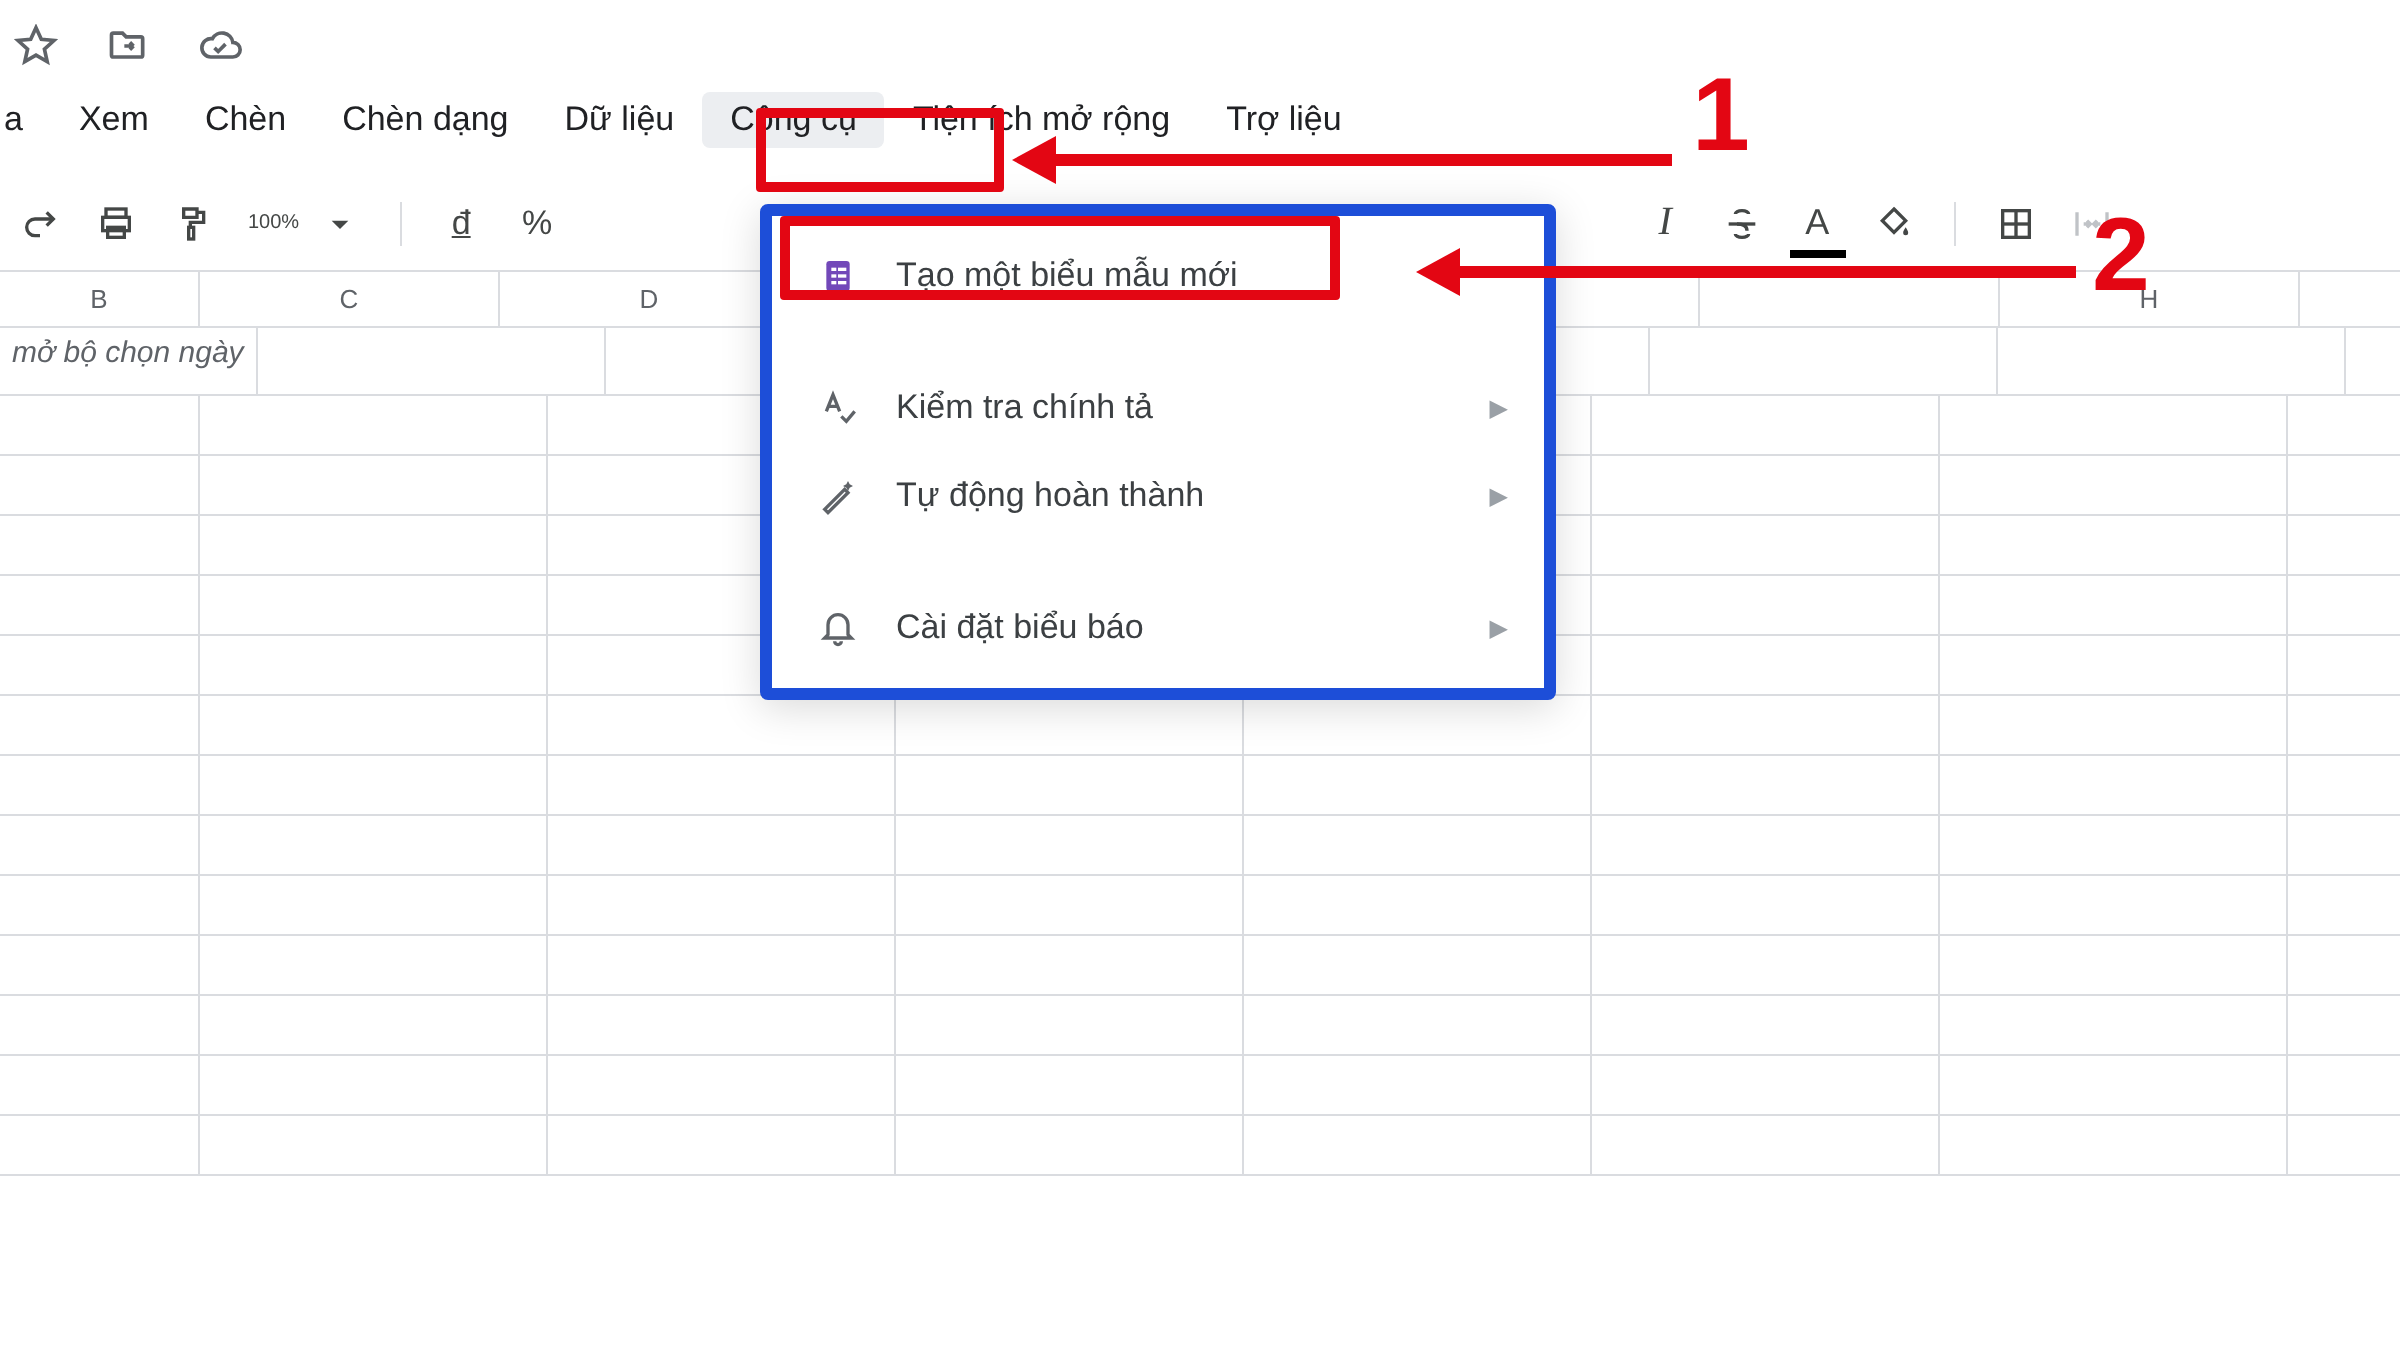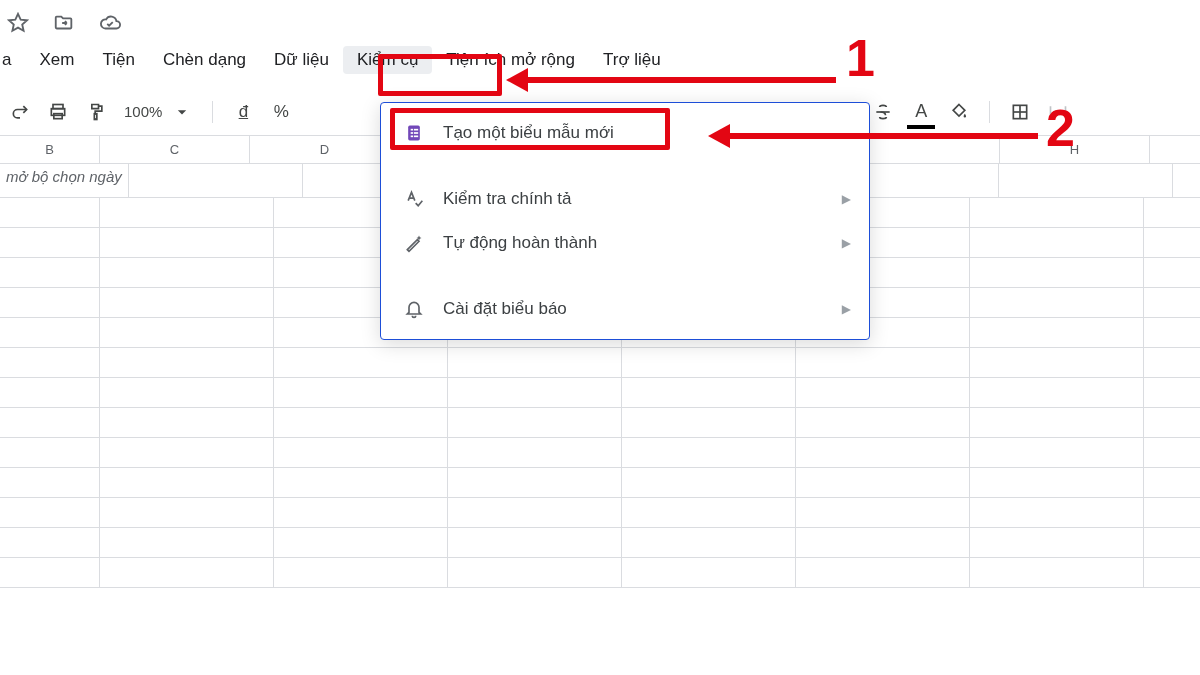--- a/index.html
+++ b/index.html
@@ -58,21 +58,21 @@
   }
   .toolbar .tb {
     display:flex; align-items:center; justify-content:center;
     min-width:32px; height:32px; border-radius:4px;
     color:#444746;
   }
   .toolbar .tb svg { width:20px; height:20px; }
   .toolbar .sep {
     width: 1px; height: 22px; background:#dadce0; margin: 0 8px;
   }
-  .toolbar .zoom { font-size:15px; padding:0 6px; display:flex; align-items:center; gap:10px; }
+  .toolbar .zoom { font-size:10px; padding:0 6px; display:flex; align-items:center; gap:10px; }
 
   
   .text-color-underline {
     position:absolute; left:2px; right:2px; bottom:-1px; height:4px; background:#000;
   }
 
   
   .sheet {
     position: relative;
     margin-top: 0;
@@ -110,23 +110,23 @@
   }
   .rows .cell:first-child { flex-basis: 100px; }
   .rows .row.first { height: 34px; }
   .rows .row.first .cell { font-style: italic; }
 
   
   .dropdown {
     position: absolute;
     left: 380px;
     top: 102px;
-    width: 490px;
+    width: 398px;
     background:#fff;
-    border:1px solid #1d4ed8;
+    border:6px solid #1d4ed8;
     border-radius: 4px;
     box-shadow: 0 4px 20px rgba(0,0,0,0.15);
     padding: 8px 0;
     z-index: 20;
   }
   .dropdown .ditem {
     display:flex; align-items:center;
     height: 44px;
     padding: 0 22px;
     font-size: 17px;
@@ -199,24 +199,24 @@
     <svg viewBox="0 0 24 24" fill="none" stroke="currentColor" stroke-width="2">
         <path d="M7 18a5 5 0 1 1 .8-9.95A6 6 0 0 1 19 10a4 4 0 0 1 0 8H7z"></path>
         <path d="M9 13l2 2 4-4"></path>
       </svg>
   </span>
 </div>
 
 <div class="menubar" id="menubar">
     <span class="mi partial">a</span>
     <span class="mi">Xem</span>
-    <span class="mi">Tiện</span>
+    <span class="mi">Chèn</span>
     <span class="mi">Chèn dạng</span>
     <span class="mi">Dữ liệu</span>
-    <span class="mi active">Kiểm cụ</span>
+    <span class="mi active">Công cụ</span>
     <span class="mi">Tiện ích mở rộng</span>
     <span class="mi">Trợ liệu</span>
   </div>
 
 <div class="toolbar">
   <span class="tb">
     <svg viewBox="0 0 24 24" fill="none" stroke="currentColor" stroke-width="2">
         <path d="M20 9H9a5 5 0 0 0 0 10h3"></path>
         <path d="M16 5l4 4-4 4"></path>
       </svg>

